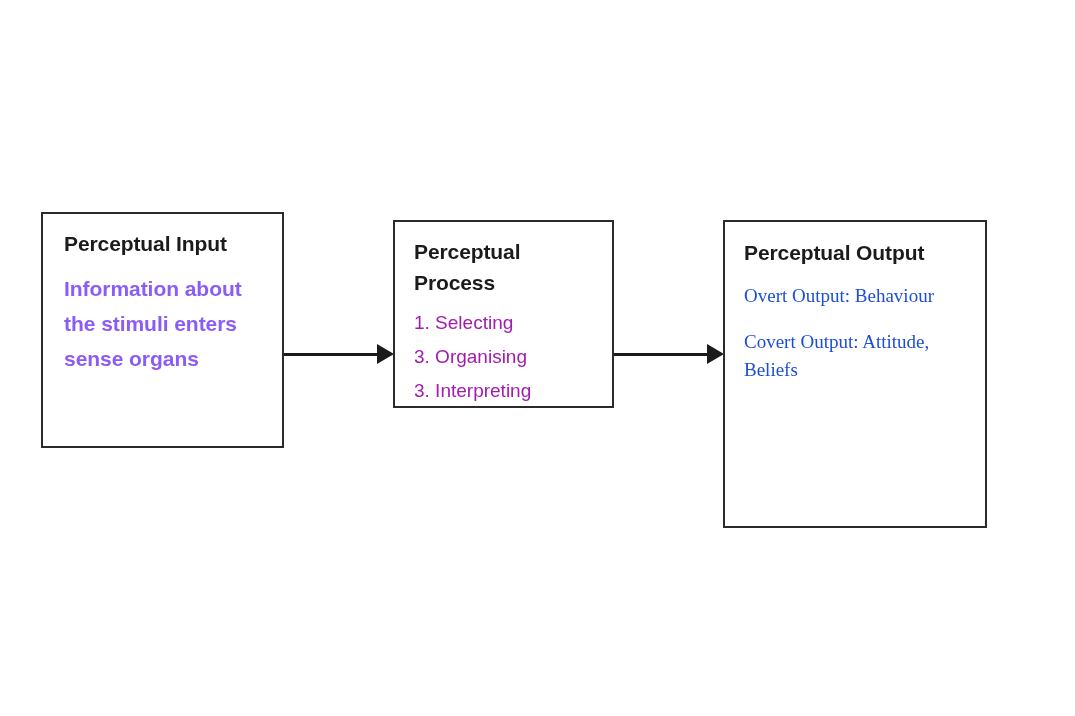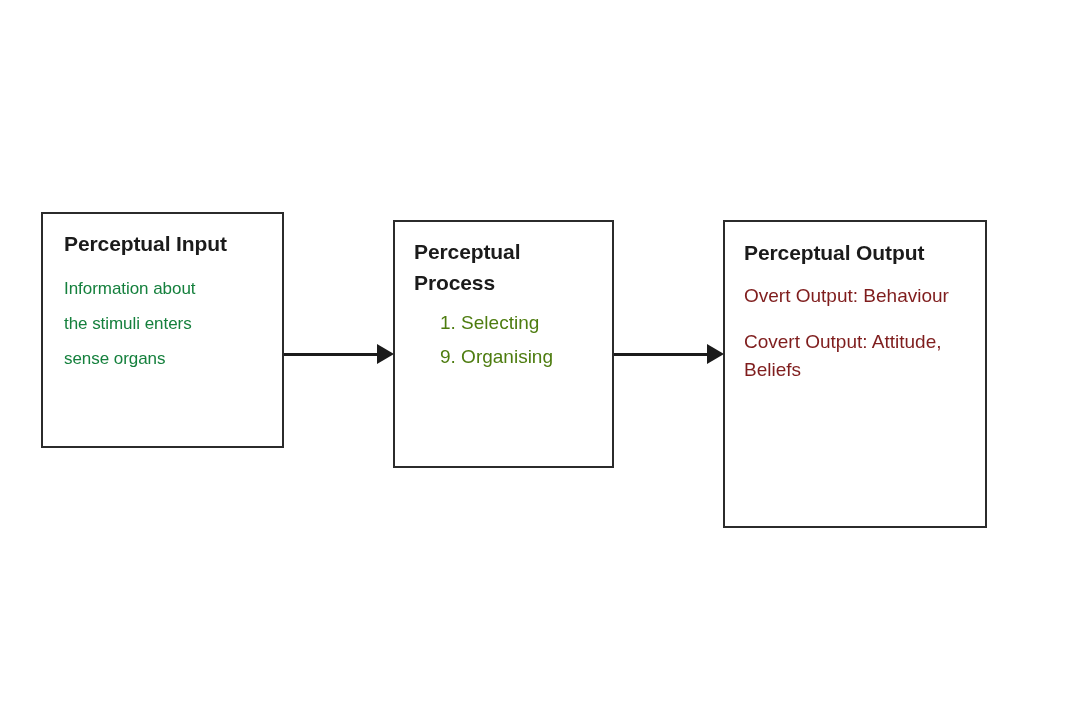--- a/index.html
+++ b/index.html
@@ -34,52 +34,52 @@
   }
   .node-title {
     font-size: 21px;
     font-weight: bold;
     line-height: 31px;
     color: #1b1b1b;
     letter-spacing: -0.1px;
     white-space: pre-line;
   }
   .node-body {
-    font-size: 17px;
-    font-weight: normal;
-    color: #15803d;
+    font-size: 21px;
+    font-weight: bold;
+    color: #8b5cf6;
     letter-spacing: -0.05px;
   }
 
   
   #node-input { left: 41px; top: 212px; width: 243px; height: 236px; }
   #node-input .node-title { margin-bottom: 12px; }
   #node-input .node-body { line-height: 35px; white-space: pre-line; }
 
   
-  #node-process { left: 393px; top: 220px; width: 221px; height: 248px; }
+  #node-process { left: 393px; top: 220px; width: 221px; height: 188px; }
   #node-process .node-inner { left: 19px; top: 14px; }
   #node-process .node-title { margin-bottom: 8px; max-width: 140px; }
   #node-process .list { margin: 0; padding: 0; list-style: none; }
   #node-process .list li {
     font-size: 19px;
     line-height: 34px;
-    color: #4d7c0f;
-    margin-left: 26px;
+    color: #a21caf;
   }
 
   
   #node-output { left: 723px; top: 220px; width: 264px; height: 308px; }
   #node-output .node-inner { left: 19px; top: 15px; }
   #node-output .node-title { margin-bottom: 14px; }
   #node-output .para {
     font-size: 19px;
     line-height: 28px;
-    color: #7f1d1d;
+    color: #1d4ed8;
     margin-bottom: 18px;
+    font-family: Liberation Serif, serif;
   }
   #node-output .para:last-child { margin-bottom: 16px; }
 
   
   .arrow {
     position: absolute;
     height: 20px;
   }
   .arrow .shaft {
     position: absolute;
@@ -122,21 +122,22 @@
     <div class="shaft"></div>
     <div class="head"></div>
   </div>
 
   <div class="node" id="node-process">
     <div class="node-inner">
       <div class="node-title">Perceptual
 Process</div>
       <ul class="list">
         <li>1. Selecting</li>
-        <li>9. Organising</li>
+        <li>3. Organising</li>
+        <li>3. Interpreting</li>
       </ul>
     </div>
   </div>
 
   <div class="arrow" id="arrow-2">
     <div class="shaft"></div>
     <div class="head"></div>
   </div>
 
   <div class="node" id="node-output">

